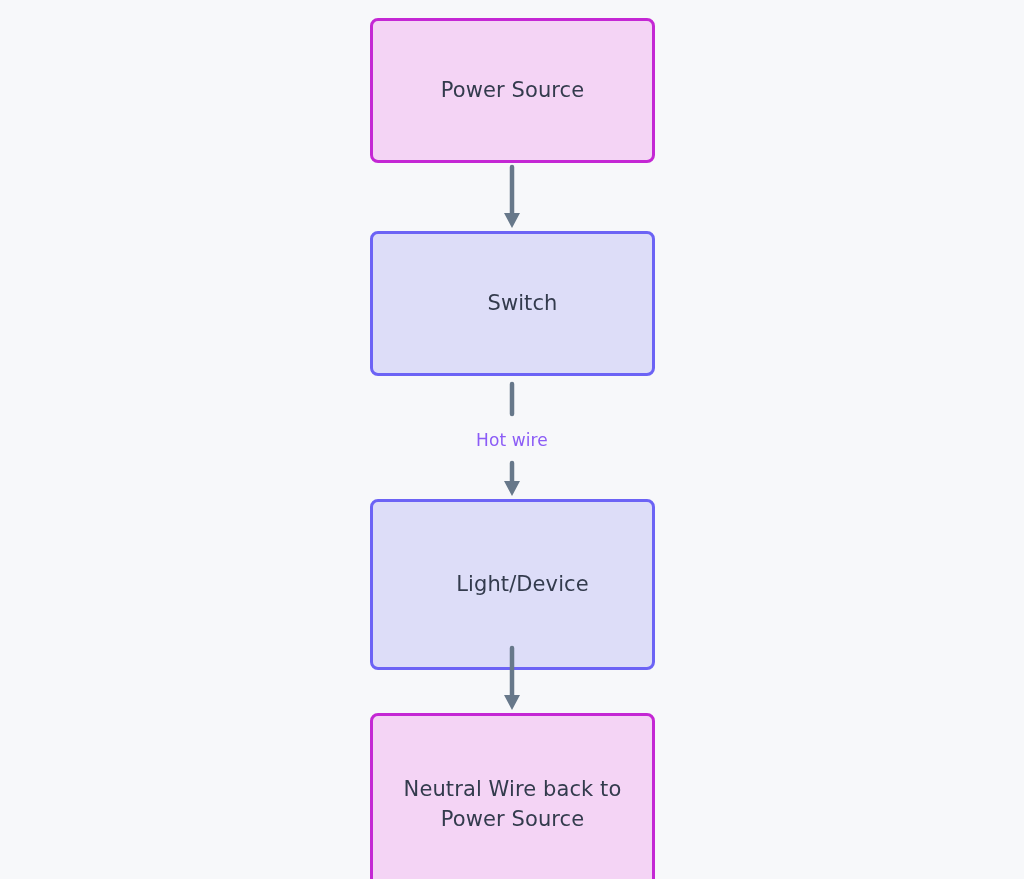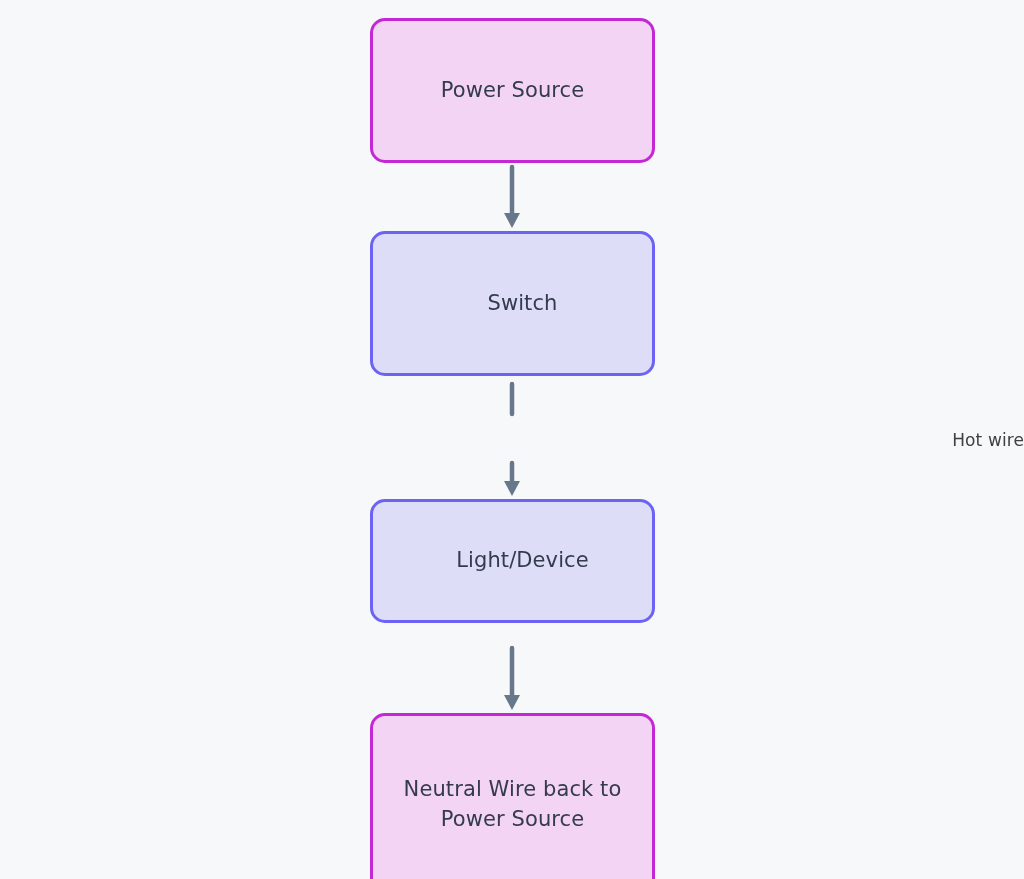--- a/index.html
+++ b/index.html
@@ -20,21 +20,21 @@
     width: 1024px;
     height: 879px;
   }
 
   
   .node {
     position: absolute;
     box-sizing: border-box;
     left: 370px;
     width: 285px;
-    border-radius: 15px;
+    border-radius: 8px;
     border-style: solid;
     border-width: 3px;
     display: flex;
     align-items: center;
     justify-content: center;
     text-align: center;
   }
   .node-label {
     font-size: 21px;
     line-height: 1.42;
@@ -49,42 +49,42 @@
     border-color: #c427d4;
   }
   .node--accent-lavender {
     background: #ddddf8;
     border-color: #6c63f5;
     padding-left: 20px;
   }
 
   #node-power-source   { top: 18px;  height: 145px; }
   #node-switch         { top: 231px; height: 145px; }
-  #node-light-device   { top: 499px; height: 124px; }
+  #node-light-device   { top: 499px; height: 171px; }
   #node-neutral-wire   { top: 713px; height: 184px; }
 
   
   .connector {
     position: absolute;
     left: 0;
     width: 1024px;
     pointer-events: none;
   }
   .connector svg {
     display: block;
   }
 
   
   .edge-label {
     position: absolute;
     left: 0;
     width: 1024px;
-    text-align: right;
+    text-align: center;
     font-size: 17px;
-    color: #404040;
+    color: #8b5cf6;
     letter-spacing: 0.1px;
   }
 </style>
 </head>
 <body>
 
 <div id="diagram-canvas">
 
   <div class="node node--accent-pink" id="node-power-source">
     <span class="node-label">Power Source</span>

